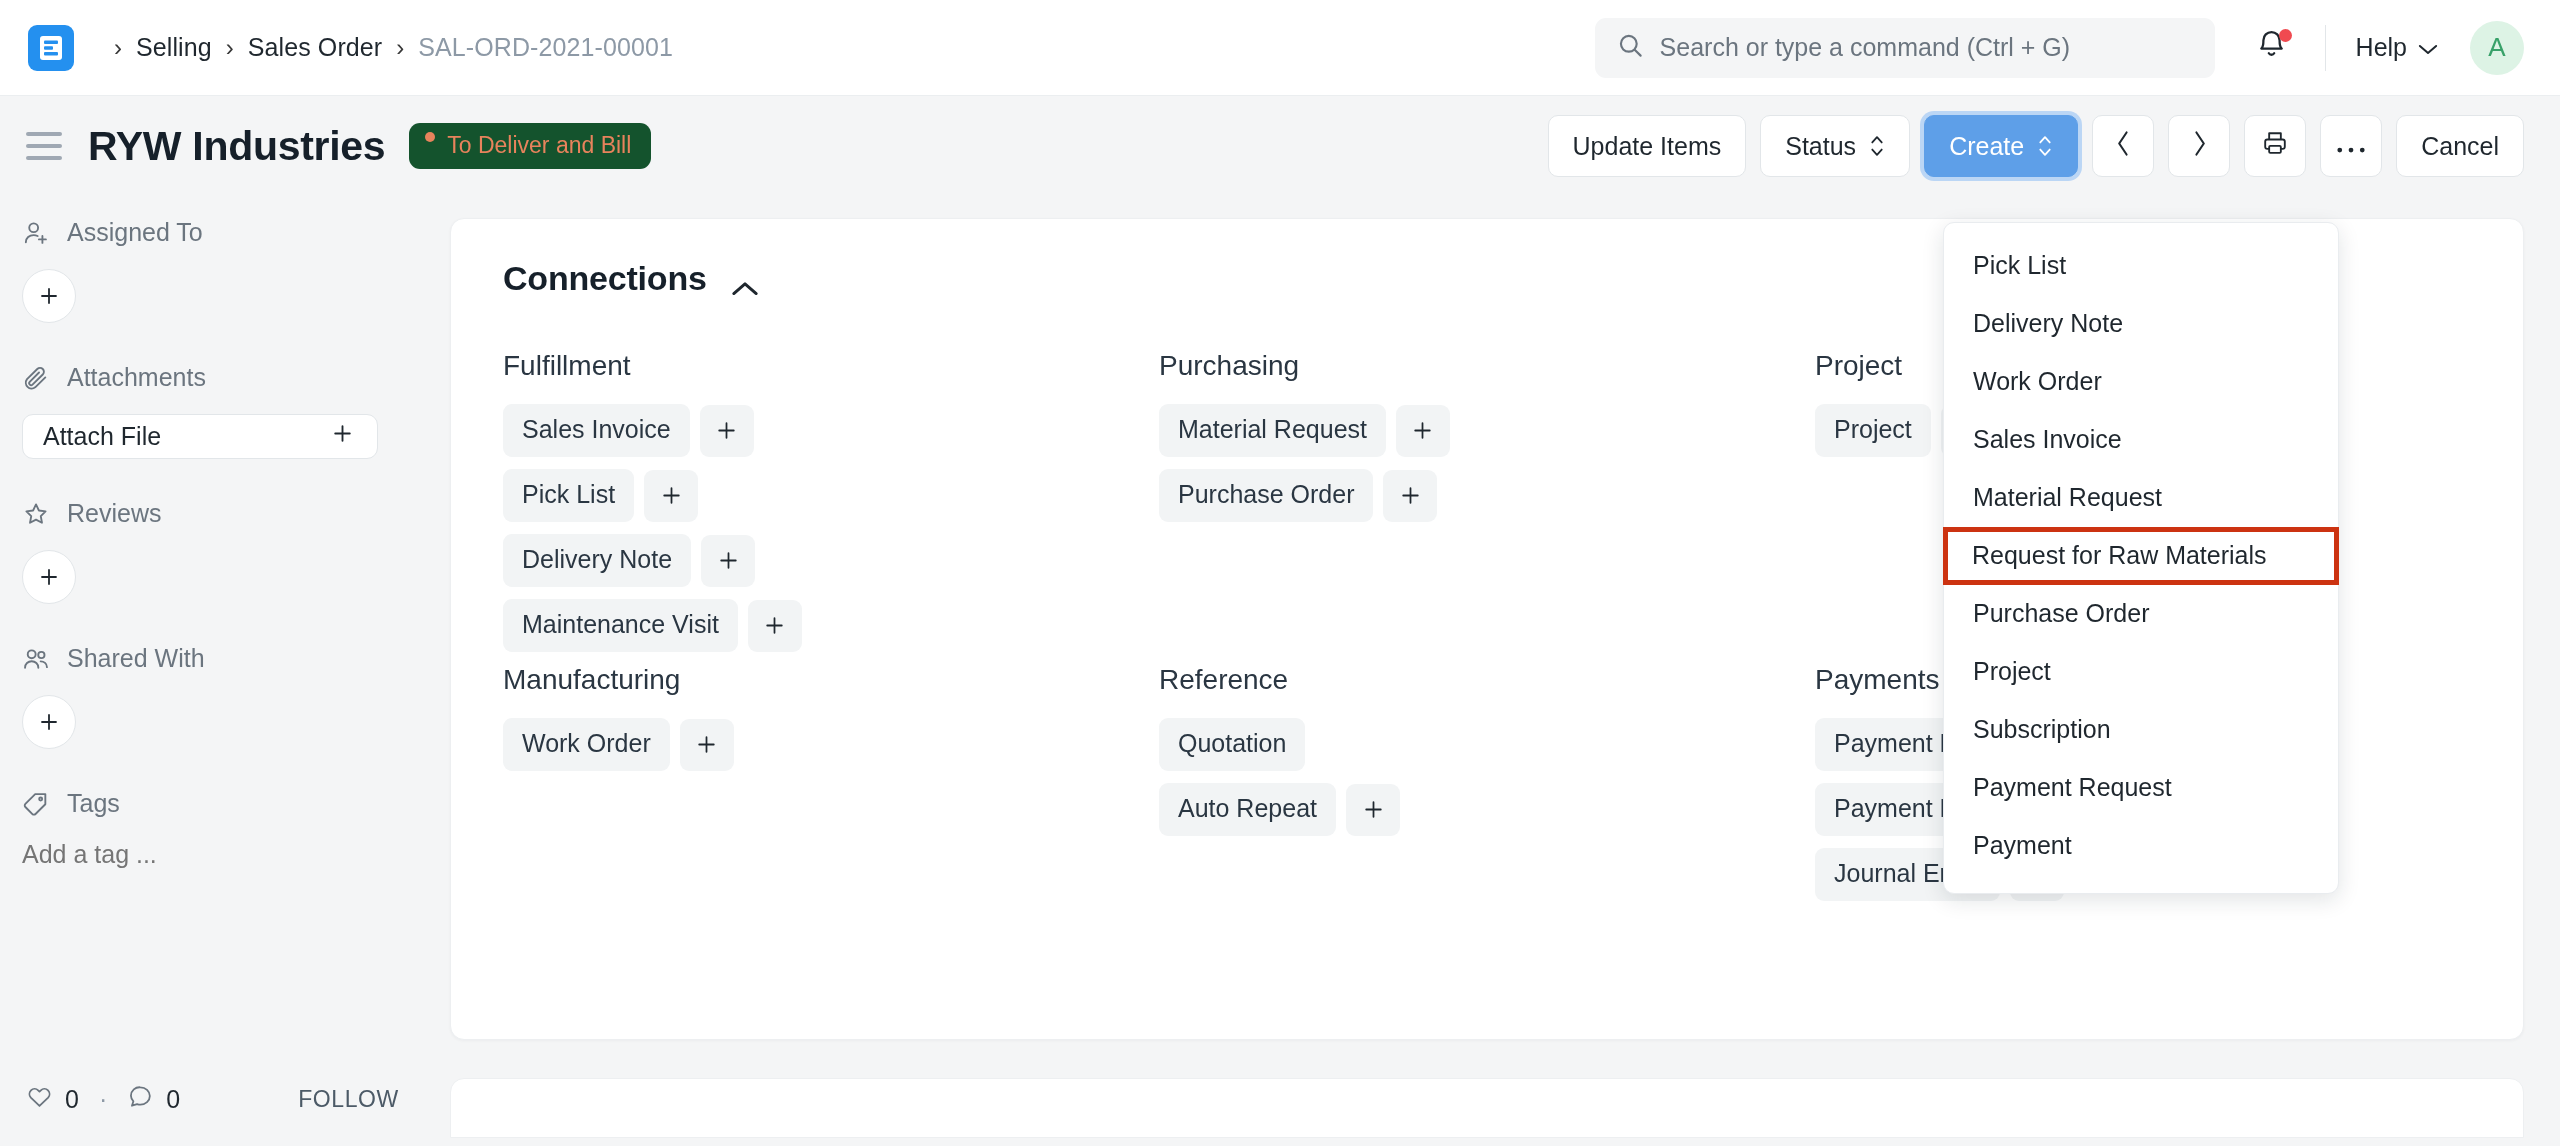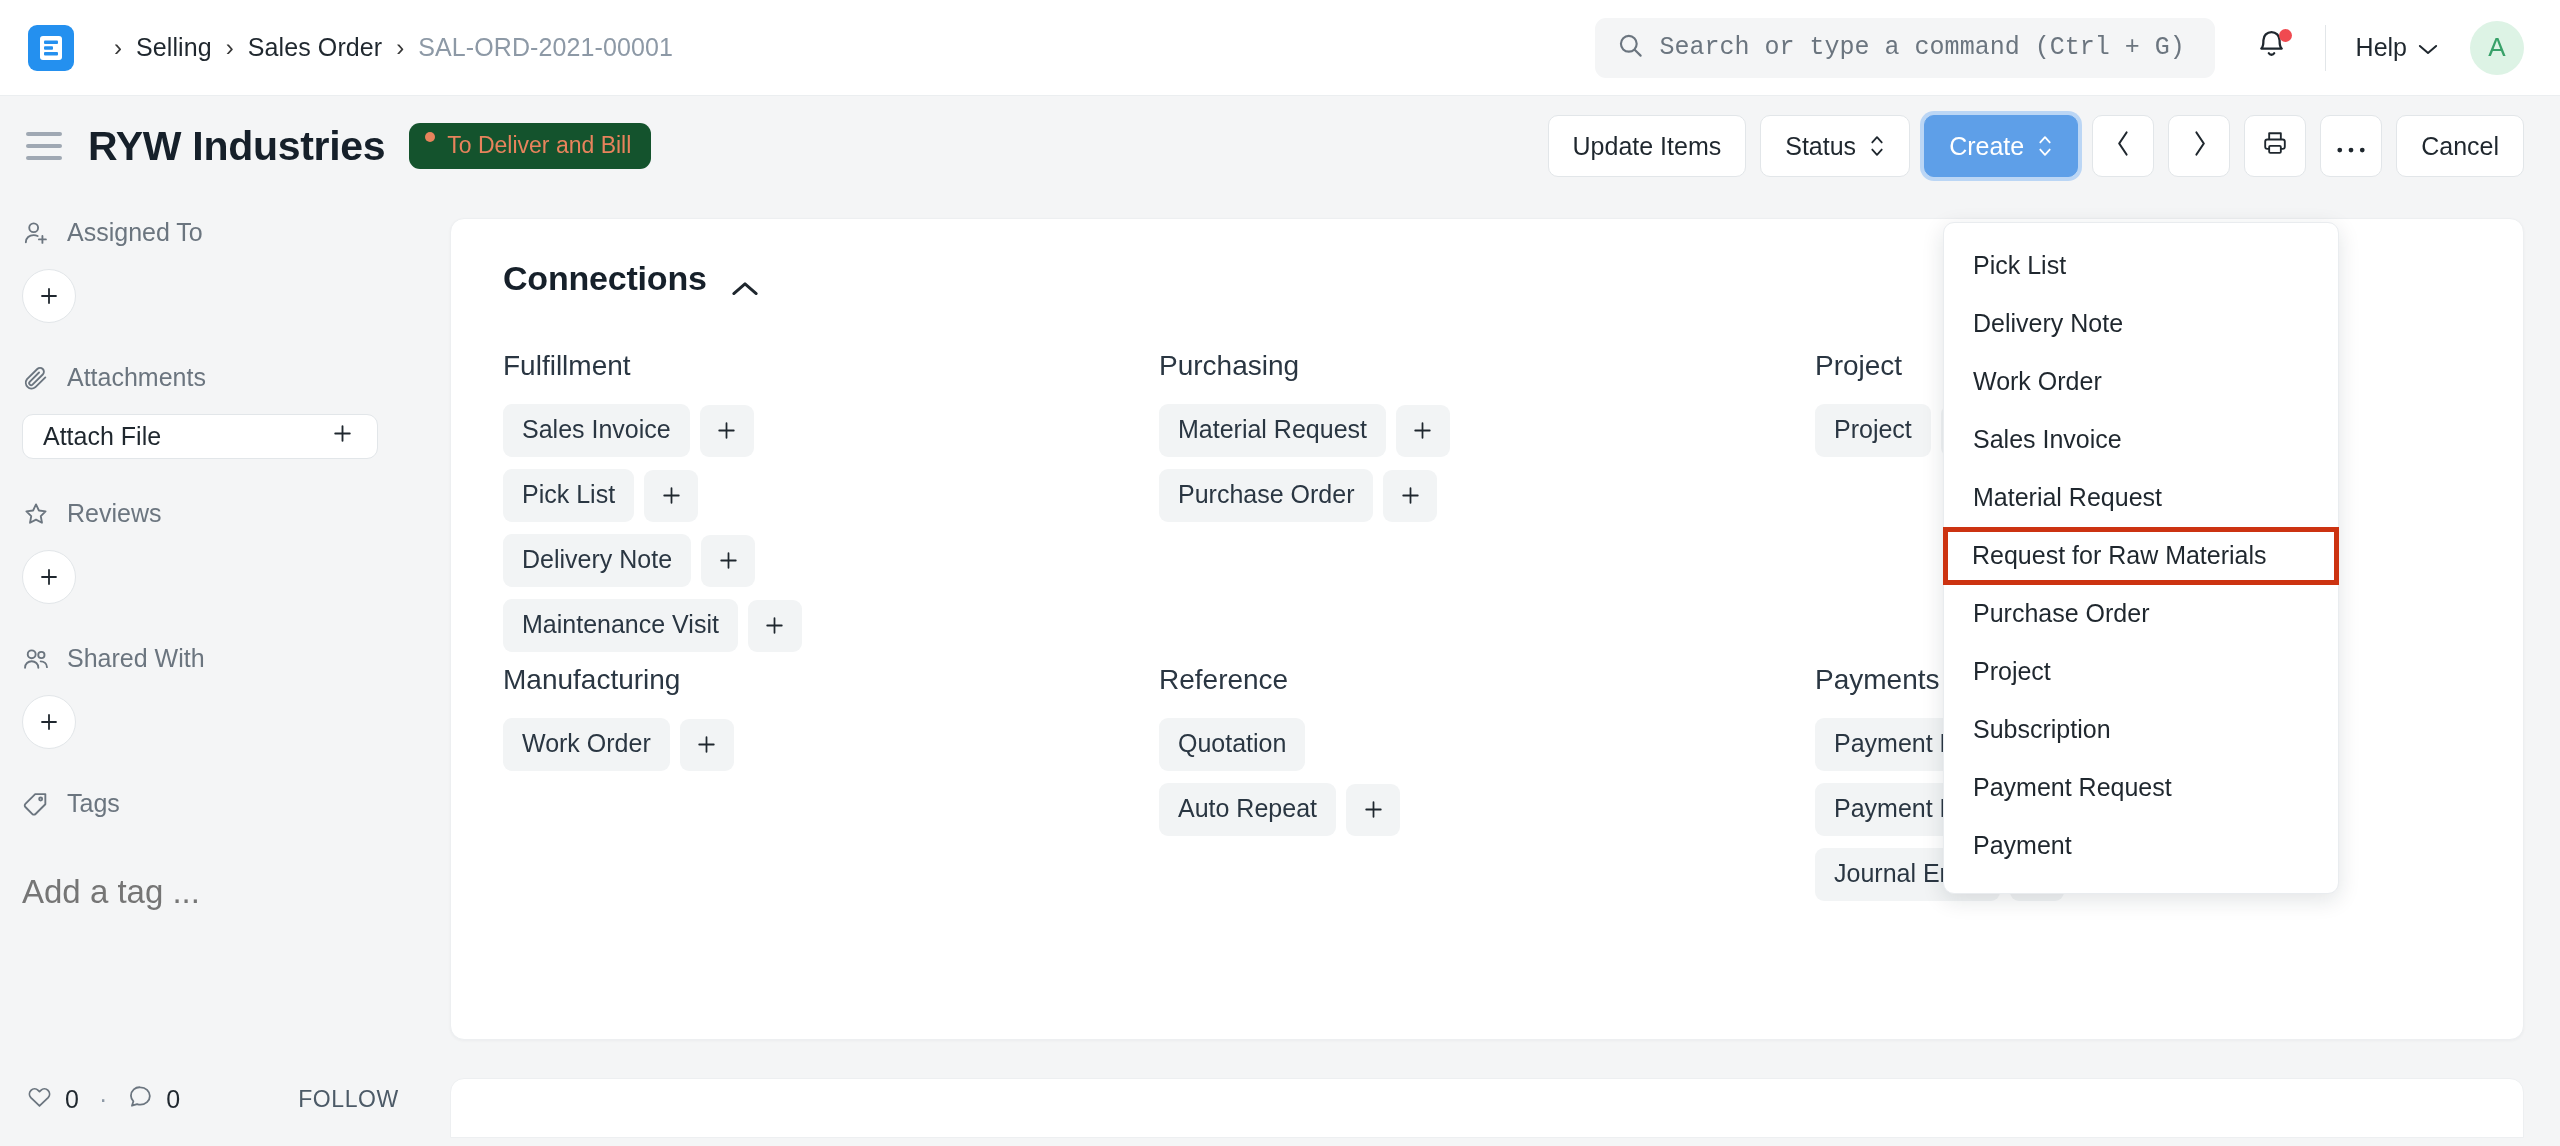--- a/index.html
+++ b/index.html
@@ -45,21 +45,20 @@
   }
   .crumb.current { color: #8D99A6; }
 
   .nav-right { margin-left: auto; display: flex; align-items: center; }
   .searchbox {
     width: 620px; height: 60px;
     background: #F4F5F6;
     border-radius: 11px;
     display: flex; align-items: center;
     padding: 0 22px;
-    font-family: Liberation Mono, monospace;
   }
   .searchbox .s-icon { flex: 0 0 auto; margin-right: 16px; display:block; }
   .search-input {
     border: none; outline: none; background: transparent;
     font-family: inherit; font-size: 25px; color: #1F272E;
     width: 100%;
   }
   .search-input::placeholder { color: #6B757F; }
 
   .bell-wrap { position: relative; margin-left: 40px; width: 40px; height: 44px; }
@@ -157,23 +156,23 @@
   .sb-section { margin-bottom: 40px; }
   .attach-file {
     width: 356px; height: 45px;
     background: #FFFFFF; border: 1px solid #E2E6E9; border-radius: 11px;
     display: flex; align-items: center; justify-content: space-between;
     padding: 0 22px 0 20px;
     font-size: 25px; color: #1F272E;
     cursor: pointer;
   }
   .tag-input {
-    font-size: 33px; color: #8D99A6;
+    font-size: 25px; color: #8D99A6;
     border: none; outline: none; background: transparent;
-    font-family: inherit; width: 340px; margin-top: 33px;
+    font-family: inherit; width: 340px;
   }
   .sb-footer {
     position: absolute;
     left: 26px; right: 36px; bottom: 30px;
     display: flex; align-items: center;
     font-size: 25px; color: #1F272E;
   }
   .sb-footer .mini { display: flex; align-items: center; gap: 12px; }
   .sb-footer .mid-dot { margin: 0 20px; color: #8D99A6; }
   .follow-btn {

